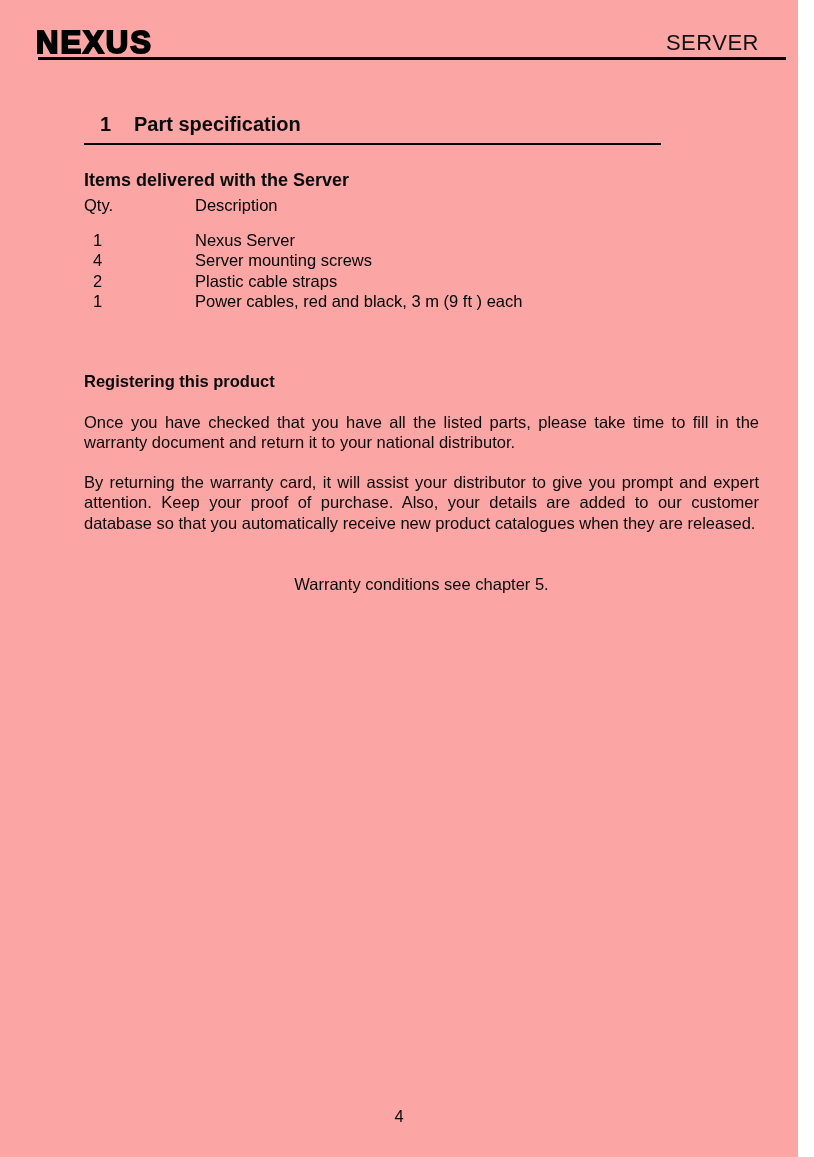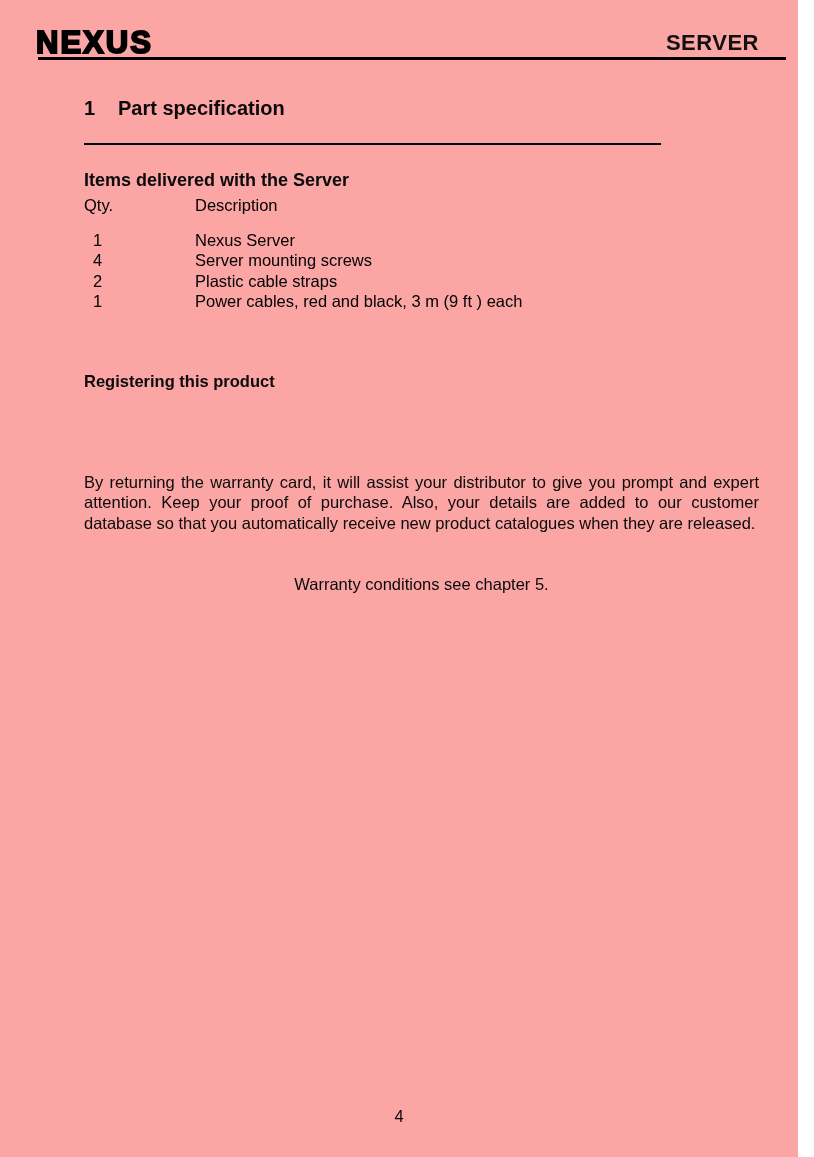--- a/index.html
+++ b/index.html
@@ -21,39 +21,39 @@
   .logo {
     position: absolute;
     left: 36px;
     top: 24px;
   }
   .header-doc-title {
     position: absolute;
     top: 30px;
     right: 39px;
     font-size: 22px;
-    font-weight: 700;
+    font-weight: 400;
     letter-spacing: 0.5px;
     color: #111111;
   }
   .header-rule {
     position: absolute;
     left: 38px;
     top: 57px;
     width: 748px;
     height: 3px;
     background: #000000;
   }
 
   
   .section-heading {
     position: absolute;
     left: 84px;
     top: 97px;
-    margin: 0;
+    margin: 16px;
     font-size: 20px;
     font-weight: bold;
     color: #0a0a0a;
   }
   .section-number {
     display: inline-block;
     min-width: 34px;
   }
   .section-rule {
     position: absolute;
@@ -172,20 +172,21 @@
       <span class="desc">Plastic cable straps</span>
     </div>
     <div class="item-row">
       <span class="qty">1</span>
       <span class="desc">Power cables, red and black, 3 m (9 ft ) each</span>
     </div>
   </div>
 
   <div class="registering-heading">Registering this product</div>
 
+  <p class="para para-1">Once you have checked that you have all the listed parts, please take time to fill in the warranty document and return it to your national distributor.</p>
 
   <p class="para para-2">By returning the warranty card, it will assist your distributor to give you prompt and expert attention. Keep your proof of purchase. Also, your details are added to our customer database so that you automatically receive new product catalogues when they are released.</p>
 
   <p class="para para-3">Warranty conditions see chapter 5.</p>
 
   <div class="page-number">4</div>
 
 </div>
 
 </body></html>

